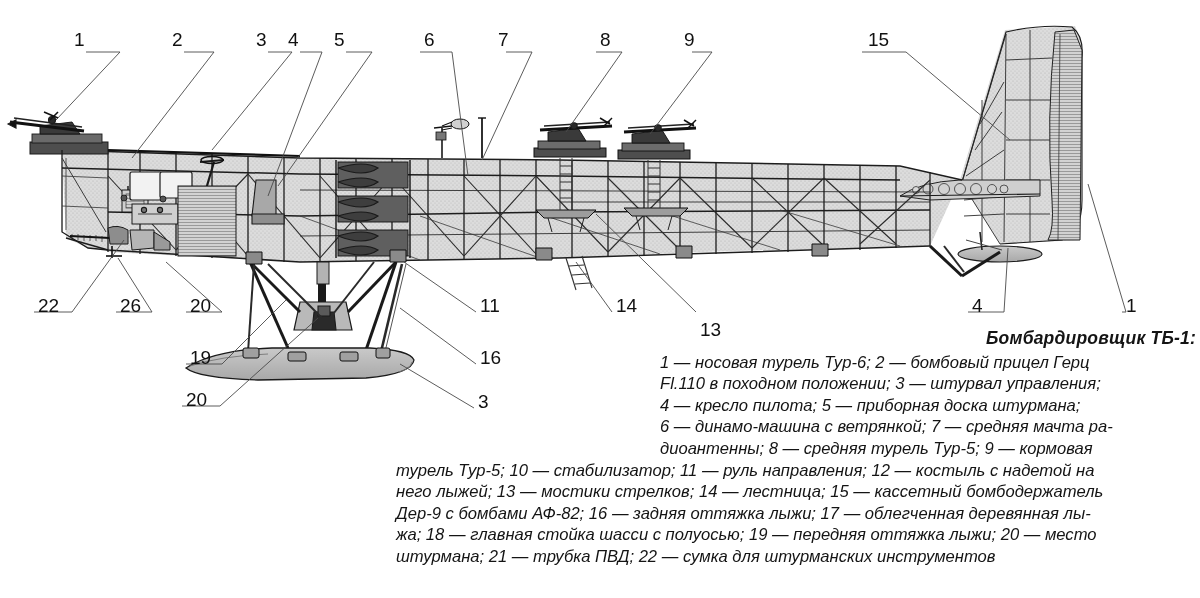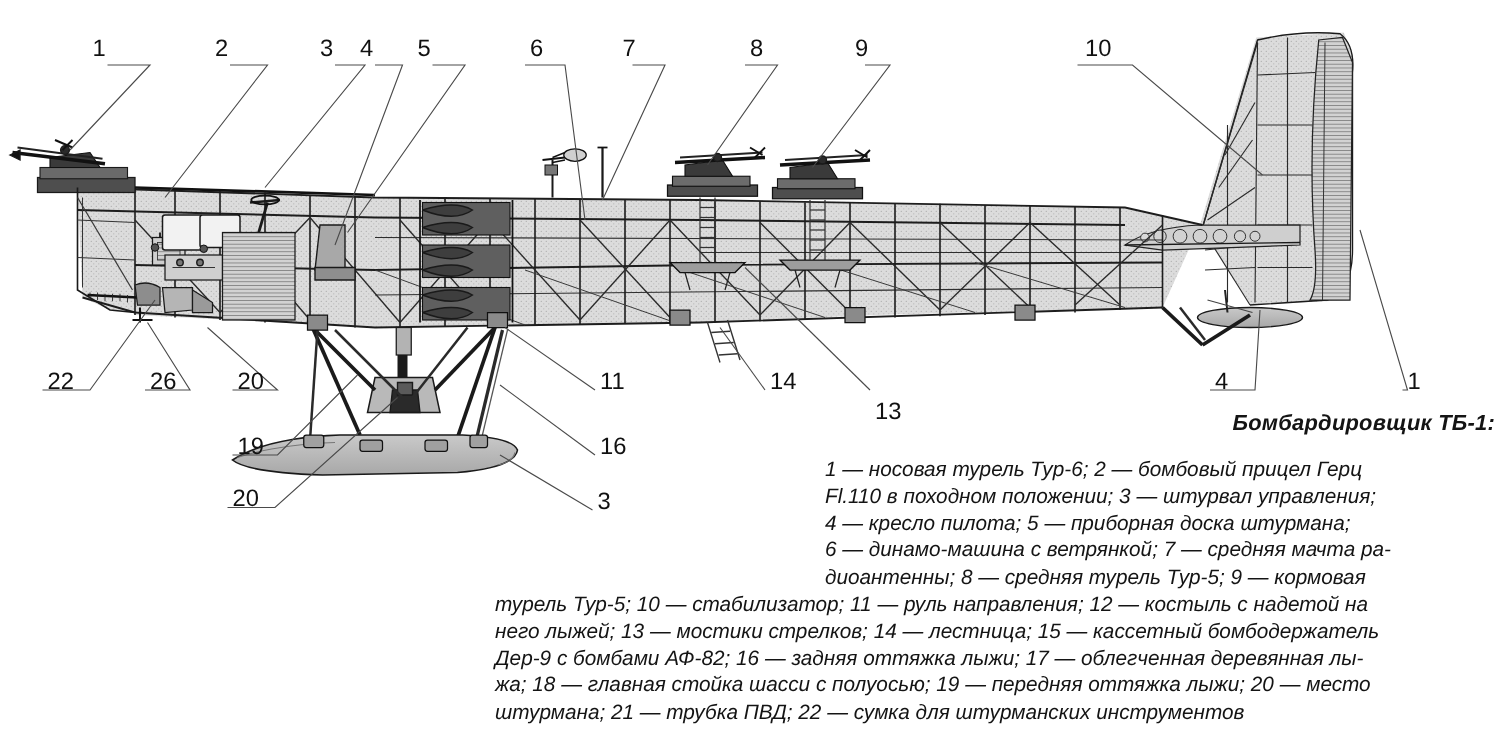--- a/index.html
+++ b/index.html
@@ -38,21 +38,21 @@
     line-height: 21.6px;
     color: #141414;
   }
   #caption-title {
     display: block;
     text-align: right;
     font-weight: bold;
     font-style: italic;
     font-size: 17.5px;
     letter-spacing: .2px;
-    margin-bottom: 15px;
+    margin-bottom: 2px;
   }
   .cap-line {
     display: block;
     white-space: nowrap;
   }
   .cap-line.indent1 { padding-left: 264px; }
   .cap-line.indent2 { padding-left: 0px; }
 
   
   #drawing {
@@ -452,21 +452,21 @@
   <div id="callouts-layer">
       <div class="callout" style="left: 74px; top: 30px;">1</div>
       <div class="callout" style="left: 172px; top: 30px;">2</div>
       <div class="callout" style="left: 256px; top: 30px;">3</div>
       <div class="callout" style="left: 288px; top: 30px;">4</div>
       <div class="callout" style="left: 334px; top: 30px;">5</div>
       <div class="callout" style="left: 424px; top: 30px;">6</div>
       <div class="callout" style="left: 498px; top: 30px;">7</div>
       <div class="callout" style="left: 600px; top: 30px;">8</div>
       <div class="callout" style="left: 684px; top: 30px;">9</div>
-      <div class="callout" style="left: 868px; top: 30px;">10</div>
+      <div class="callout" style="left: 868px; top: 30px;">15</div>
       <div class="callout" style="left: 38px; top: 296px;">22</div>
       <div class="callout" style="left: 120px; top: 296px;">26</div>
       <div class="callout" style="left: 190px; top: 296px;">20</div>
       <div class="callout" style="left: 190px; top: 348px;">19</div>
       <div class="callout" style="left: 186px; top: 390px;">20</div>
       <div class="callout" style="left: 480px; top: 296px;">11</div>
       <div class="callout" style="left: 480px; top: 348px;">16</div>
       <div class="callout" style="left: 478px; top: 392px;">3</div>
       <div class="callout" style="left: 616px; top: 296px;">14</div>
       <div class="callout" style="left: 700px; top: 296px; margin-top: 24px;">13</div>

